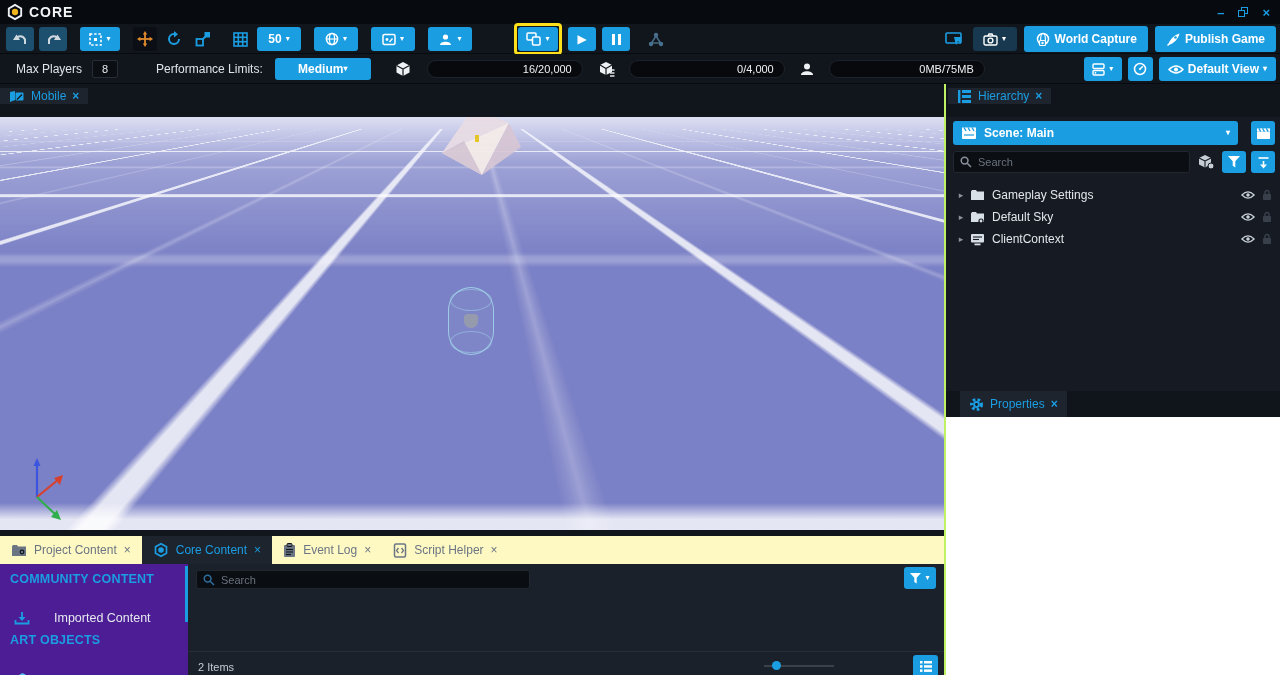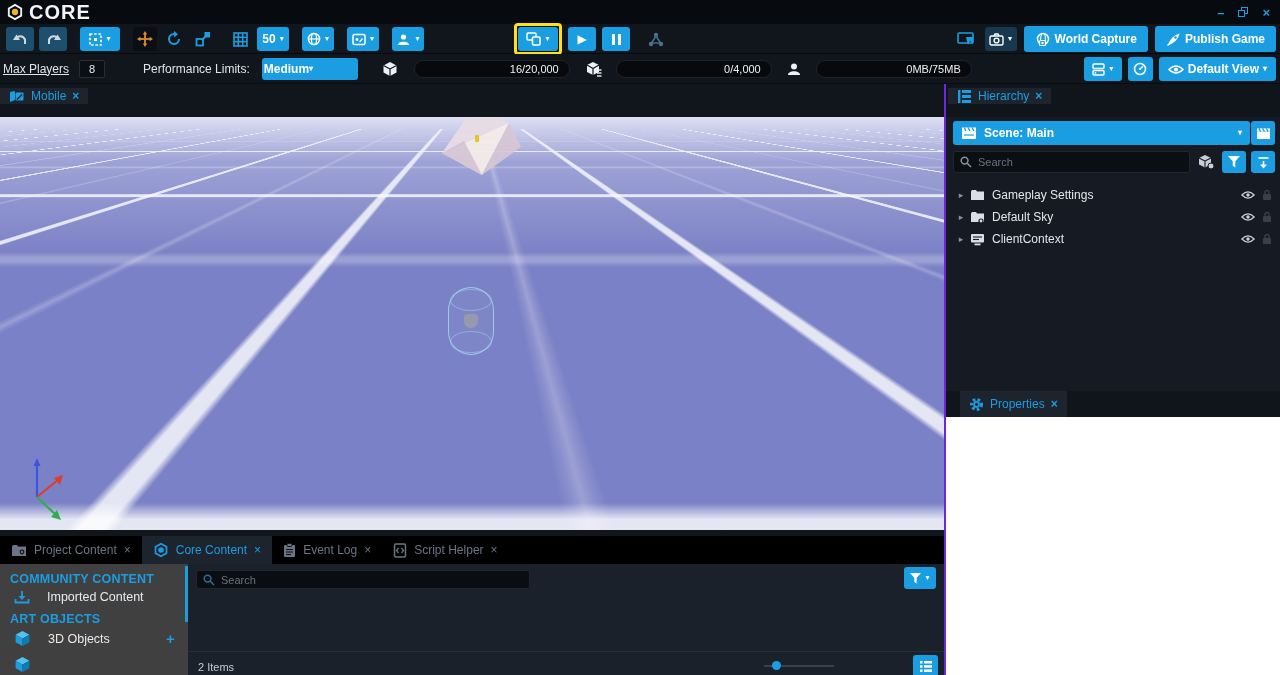--- a/index.html
+++ b/index.html
@@ -3,54 +3,54 @@
 <meta charset="utf-8">
 <style>
   * { margin:0; padding:0; box-sizing:border-box; }
   html,body { background:#000; }
   body { font-family:"Liberation Sans", sans-serif; }
   .app { position:relative; width:1280px; height:675px; overflow:hidden; background:#11161d; color:#dfe4ea; font-size:12px; }
 
   
   .titlebar { position:absolute; top:0; left:0; width:1280px; height:24px; background:#070a0f; display:flex; align-items:center; }
   .brand { display:flex; align-items:center; gap:5px; margin-left:6px; }
-  .brand-name { color:#f2f4f6; font-weight:700; font-size:20px; letter-spacing:1px; }
+  .brand-name { color:#f2f4f6; font-weight:700; font-size:14px; letter-spacing:1px; }
   .menus { display:flex; gap:24px; margin-left:22px; }
   .menu-item { color:#1b9de2; font-weight:700; font-size:12px; cursor:default; }
   .wincontrols { margin-left:auto; display:flex; align-items:center; gap:14px; margin-right:10px; color:#1b9de2; }
   .winbtn { font-size:13px; font-weight:700; line-height:1; }
   .restore-glyph { position:relative; width:10px; height:10px; }
   .restore-glyph span { position:absolute; width:7px; height:7px; border:1.5px solid #1b9de2; }
   .restore-glyph span:first-child { right:0; top:0; }
   .restore-glyph span:last-child { left:0; bottom:0; background:#070a0f; }
 
   
   .toolbar { position:absolute; top:24px; left:0; width:1280px; height:30px; background:#11161d; border-bottom:1px solid #070a0f; }
   .tb-left { position:absolute; left:6px; top:3px; display:flex; align-items:center; gap:5px; }
   .btn { display:inline-flex; align-items:center; justify-content:center; gap:4px; height:24px; border-radius:3px; background:#1b9de2; color:#fff; cursor:default; }
   .btn.dark { background:#1d4f6e; }
   .btn.darker { background:#17384f; }
   .caret { font-size:8px; color:#fff; line-height:1; }
   .flat-icon { display:inline-flex; align-items:center; justify-content:center; width:24px; height:24px; }
   .tool-active { background:#0b0e14; border-radius:3px; }
-  .w28 { width:28px; } .w40 { width:40px; } .w44 { width:32px; }
+  .w28 { width:28px; } .w40 { width:40px; } .w44 { width:44px; }
   .sp8 { margin-left:8px; }
   .tb-center { position:absolute; left:514px; top:0; height:30px; display:flex; align-items:center; gap:6px; }
   .hlbox { border:3px solid #ffe01a; border-radius:4px; padding:1px; display:inline-flex; }
   .play-glyph { font-size:12px; line-height:1; color:#fff; }
   .pause-glyph { display:flex; gap:3px; }
   .pause-glyph i { display:block; width:3px; height:11px; background:#fff; }
   .tb-right { position:absolute; right:4px; top:2px; display:flex; align-items:center; gap:7px; }
   .txtbtn { padding:0 11px; font-weight:700; font-size:12px; height:26px; }
 
   
   .settingsrow { position:absolute; top:54px; left:0; width:1280px; height:30px; background:#11161d; border-bottom:1px solid #070a0f; display:flex; align-items:center; }
   .sr-label { color:#dfe4ea; font-size:12px; }
   .mp-input { width:26px; height:18px; background:#0b0e13; border:1px solid #272d37; color:#e6eaef; font-size:11px; text-align:center; border-radius:2px; font-family:"Liberation Sans",sans-serif; }
-  .dropdown-blue { width:96px; height:22px; background:#1b9de2; border-radius:3px; display:flex; align-items:center; justify-content:flex-start; padding:0 2px; font-weight:700; color:#fff; }
+  .dropdown-blue { width:96px; height:22px; background:#1b9de2; border-radius:3px; display:flex; align-items:center; justify-content:center; padding:0 17px; font-weight:700; color:#fff; }
   .statbar { height:18px; width:156px; background:#07090d; border:1px solid #1d232c; border-radius:9px; color:#eef1f4; font-size:11px; display:flex; align-items:center; justify-content:flex-end; padding-right:10px; }
   .sr-right { position:absolute; right:4px; top:3px; display:flex; align-items:center; gap:6px; }
   .viewbtn { padding:0 9px; font-weight:700; height:24px; }
 
   
   .vp-tabrow { position:absolute; top:84px; left:0; width:944px; height:33px; background:#11161d; }
   .tab { display:inline-flex; align-items:center; gap:6px; padding:0 9px; height:16px; margin-top:4px; background:#1d242e; color:#1b9de2; font-size:12px; }
   .tab .tab-close { color:#1b9de2; font-size:12px; font-weight:700; }
   .scene { position:absolute; top:117px; left:0; width:944px; height:413px; overflow:hidden; background:#7b81c6; }
   .persp { position:absolute; inset:0; perspective:300px; perspective-origin:50% 14px; }
@@ -64,54 +64,54 @@
     background-position: 40px 40px, 40px 40px, 0 0, 0 0; }
   .haze { position:absolute; top:0; left:0; width:100%; height:140px; background:linear-gradient(180deg, rgba(238,240,250,.85) 0, rgba(238,240,250,.3) 45px, rgba(238,240,250,0) 140px); pointer-events:none; }
   .sky-obj { position:absolute; left:412px; top:-16px; }
   .capsule { position:absolute; left:448px; top:170px; width:46px; height:68px; border:1px solid rgba(165,220,238,.8); border-radius:23px; background:rgba(190,225,240,.06); }
   .capsule::before, .capsule::after { content:""; position:absolute; left:1px; right:1px; height:20px; border:1px solid rgba(165,220,238,.45); border-radius:50%; }
   .capsule::before { top:1px; } .capsule::after { bottom:1px; }
   .capsule-marker { position:absolute; left:15px; top:26px; width:14px; height:14px; border-radius:4px 4px 7px 7px; background:#9aa0a8; opacity:.85; }
   .gizmo { position:absolute; left:10px; top:335px; }
 
   
-  .right-panel { position:absolute; top:84px; left:944px; width:336px; height:591px; background:#10151c; border-left:2px solid #6d28d9; }
+  .right-panel { position:absolute; top:84px; left:944px; width:336px; height:591px; background:#10151c; border-left:2px solid #bef264; }
   .rp-tabrow { position:relative; height:33px; background:#10151c; }
   .rp-tabrow .tab { margin-left:2px; }
   .hier-body { position:relative; height:274px; background:#161b23; }
-  .scene-row { position:absolute; top:4px; left:7px; right:5px; display:flex; gap:1px;align-items:flex-end; }
+  .scene-row { position:absolute; top:4px; left:7px; right:5px; display:flex; gap:13px;align-items:flex-end; }
   .scene-btn { flex:1; height:24px; background:#1b9de2; border-radius:3px; display:flex; align-items:center; gap:7px; padding:0 8px; color:#fff; font-weight:700; }
   .scene-btn .caret { margin-left:auto; }
   .sq-btn { width:24px; height:24px; background:#1b9de2; border-radius:3px; display:flex; align-items:center; justify-content:center; }
   .search-row { position:absolute; top:33px; left:7px; right:5px; display:flex; align-items:center; gap:5px; }
   .search-input { flex:1; height:22px; background:#0b0e13; border:1px solid #21272f; border-radius:3px; color:#aab2bc; font-size:11px; padding-left:24px; font-family:"Liberation Sans",sans-serif; }
   .search-input::placeholder { color:#69727e; }
   .search-wrap { position:relative; flex:1; display:flex; }
   .search-wrap svg { position:absolute; left:7px; top:5px; }
   .hier-items { position:absolute; top:67px; left:0; right:0; }
   .hitem { position:relative; height:22px; display:flex; align-items:center; }
   .hitem .expander { width:14px; margin-left:8px; color:#8b939e; font-size:9px; text-align:center; }
   .hitem .hicon { width:18px; display:flex; justify-content:center; }
   .hitem .hlabel { margin-left:6px; color:#e2e6eb; font-size:12px;text-align:center; }
   .hitem .row-right { position:absolute; right:8px; display:flex; align-items:center; gap:7px; }
   .prop-tabrow { position:relative; height:26px; background:#10151c; }
   .prop-tabrow .tab { height:26px; margin-top:0; margin-left:14px;text-align:right; }
   .prop-body { height:258px; background:#ffffff; }
 
   
-  .bottom-tabs { position:absolute; top:536px; left:0; width:944px; height:28px; background:#000000; display:flex; align-items:flex-end; }
+  .bottom-tabs { position:absolute; top:536px; left:0; width:944px; height:28px; background:#fef9c3; display:flex; align-items:flex-end; }
   .btab { display:inline-flex; align-items:center; gap:7px; height:28px; padding:0 11px; color:#6b7584; font-size:12px; }
   .btab .tab-close { color:#6b7584; font-size:12px; }
   .btab.active { background:#1d242e; color:#1b9de2; }
   .btab.active .tab-close { color:#1b9de2; }
   .bottom-panel { position:absolute; top:564px; left:0; width:944px; height:111px; background:#1b212a; }
-  .bp-sidebar { position:absolute; left:0; top:0; width:188px; height:111px; background:#404040; overflow:hidden; }
+  .bp-sidebar { position:absolute; left:0; top:0; width:188px; height:111px; background:#4c1d95; overflow:hidden; }
   .bp-indicator { position:absolute; right:0; top:2px; width:3px; height:56px; background:#1b9de2; }
   .bp-header { margin:8px 0 0 10px; color:#1b9de2; font-weight:700; font-size:12.5px; letter-spacing:.2px; }
-  .bp-item { display:flex; align-items:center; gap:17px; margin:4px 0 0 14px; color:#e6eaef; font-size:12.5px; position:relative; }
+  .bp-item { display:flex; align-items:center; gap:24px; margin:25px 0 0 14px; color:#e6eaef; font-size:12.5px; position:relative; }
   .bp-item .add-btn { position:absolute; left:152px; color:#1b9de2; font-size:15px; font-weight:700; }
   .bp-content { position:absolute; left:188px; top:0; right:0; height:111px; }
   .bp-search { position:absolute; left:8px; top:6px; width:334px; display:flex; }
   .bp-search input { width:100%; height:19px; background:#0a0d12; border:1px solid #21272f; border-radius:3px; color:#aab2bc; font-size:11px; padding-left:24px; font-family:"Liberation Sans",sans-serif; }
   .bp-search input::placeholder { color:#69727e; }
   .bp-search svg { position:absolute; left:7px; top:4px; }
   .bp-filter { position:absolute; right:8px; top:3px; width:32px; height:22px; }
   .bp-divider { position:absolute; left:0; right:0; top:87px; border-top:1px solid #272e38; }
   .bp-status { position:absolute; left:10px; bottom:2px; color:#c3cad2; font-size:11px; }
   .bp-slider { position:absolute; right:110px; bottom:8px; width:70px; height:2px; background:#3a414b; }
@@ -294,21 +294,21 @@
             <path d="M2.5 12.5 C3 8.5 8 3 13.5 1.5 C12.5 7 7 12 3 12.8 Z" fill="#fff"></path>
             <circle cx="9.5" cy="5.5" r="1.3" fill="#1b9de2"></circle>
             <line x1="1.5" y1="13.5" x2="4.5" y2="10.5" stroke="#fff" stroke-width="1.4"></line>
           </svg>
         <span>Publish Game</span>
       </div>
     </div>
   </div>
 
   <div class="settingsrow">
-    <span class="sr-label" style="margin-left:3px;text-decoration:underline;">Max Players</span>
+    <span class="sr-label" style="margin-left:16px;">Max Players</span>
     <input class="mp-input" style="margin-left: 10px;" value="8">
     <span class="sr-label" style="margin-left:38px;">Performance Limits:</span>
     <div class="dropdown-blue" style="margin-left:12px;">
       <span>Medium</span>
       <span class="caret">▾</span>
     </div>
     <span class="flat-icon" style="margin-left:20px;">
       <svg width="16" height="16" viewBox="0 0 16 16">
           <polygon points="8,1 14.5,4.5 14.5,11.5 8,15 1.5,11.5 1.5,4.5" fill="#eef1f4"></polygon>
           <path d="M8 8 L8 15 M8 8 L1.5 4.5 M8 8 L14.5 4.5" stroke="#11161d" stroke-width="1.2" fill="none"></path>

